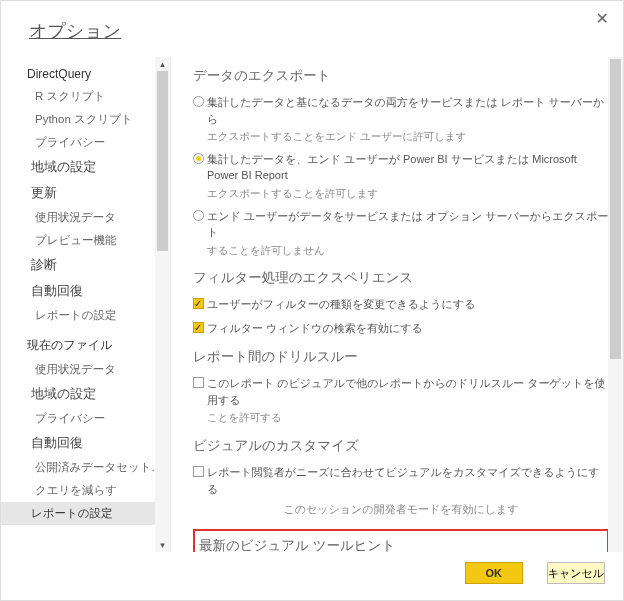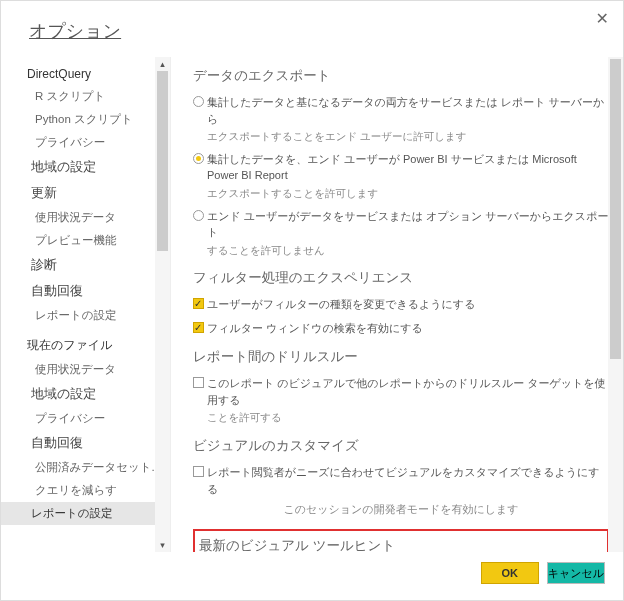--- a/index.html
+++ b/index.html
@@ -23,22 +23,22 @@
 .opt { display: flex; align-items: flex-start; padding: 3px 0; line-height: 1.5; }
 .opt .ctrl { width: 14px; flex: none; margin-top: 1px; }
 .opt .lbl { flex: 1; color: #555; font-size: 11px; }
 .opt .sub { display: block; color: #888; font-size: 10.5px; padding-top: 2px; }
 .cb { width: 11px; height: 11px; border: 1px solid #999; display: inline-block; position: relative; background: #fff; }
 .cb.checked { background: #f2c811; border-color: #d0a400; }
 .cb.checked::after { content: "✓"; position: absolute; top: -3px; left: 0px; font-size: 10px; color: #333; }
 .rb { width: 11px; height: 11px; border: 1px solid #999; border-radius: 50%; display: inline-block; position: relative; background: #fff; }
 .rb.checked::after { content: ""; position: absolute; top: 2px; left: 2px; width: 5px; height: 5px; background: #f2c811; border-radius: 50%; }
 .highlight-box { border: 2px solid #e03030; padding: 4px 4px 6px 4px; margin-top: 6px; }
-.footer { display: flex; justify-content: flex-end; gap: 8px; padding: 10px 18px 0 0; }
-.btn { min-width: 58px; height: 22px; font-size: 11px; border: 1px solid #bbb; background: #14b8a6; cursor: pointer; }
+.footer { display: flex; justify-content: flex-end; gap: 24px; padding: 10px 18px 0 0; }
+.btn { min-width: 58px; height: 22px; font-size: 11px; border: 1px solid #bbb; background: #fef9c3; cursor: pointer; }
 .btn.primary { background: #f2c811; border-color: #d0a400; font-weight: 600; color: #333; }
 .desc { color: #888; font-size: 11px; padding: 2px 0 6px 0; text-align: center; }
 </style>
 </head>
 <body>
 
 <div class="dialog">
   <div class="close">✕</div>
   <div class="title">オプション</div>
 

